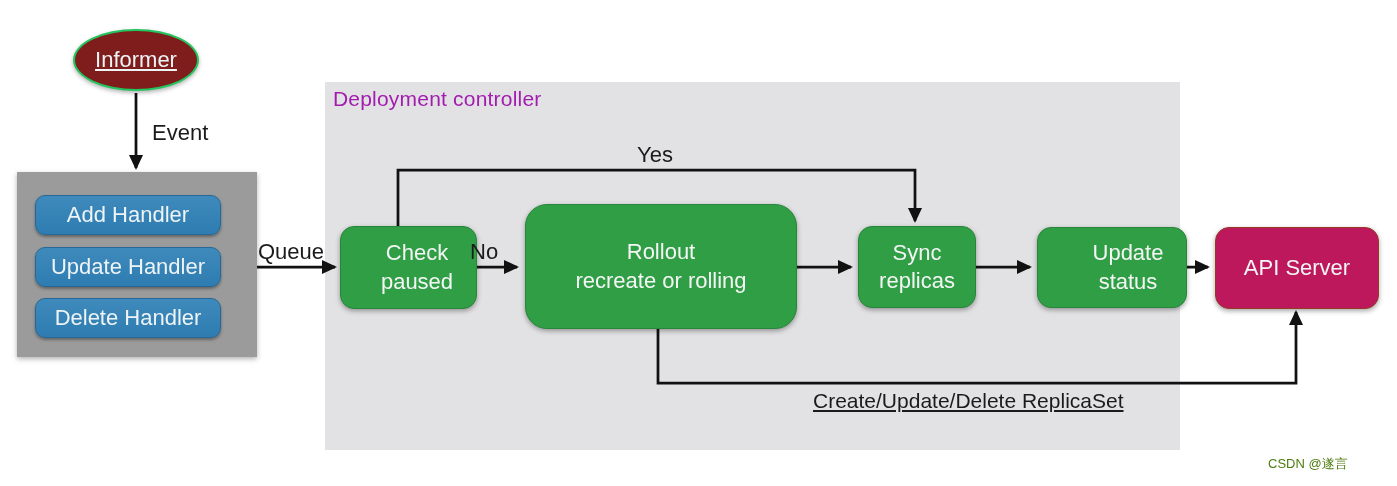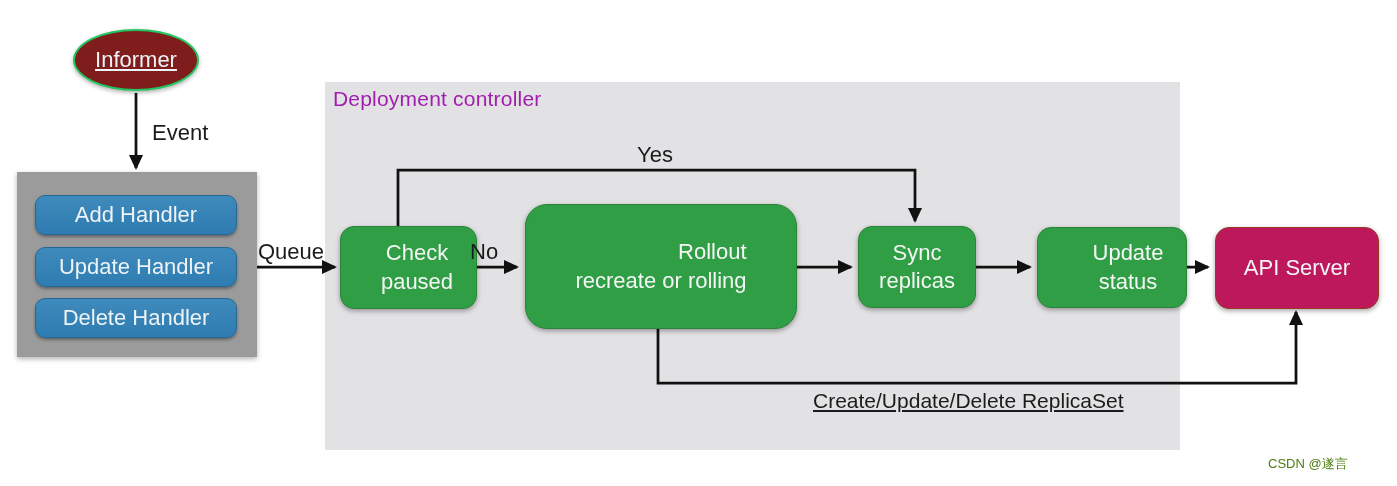--- a/index.html
+++ b/index.html
@@ -73,21 +73,21 @@
   .handlers-box {
     position: absolute;
     left: 17px; top: 172px;
     width: 240px; height: 185px;
     background: #9b9b9b;
     box-shadow: 0 2px 5px rgba(0,0,0,0.3);
   }
   .handler-btn {
     position: absolute;
     left: 18px;
-    width: 202px; height: 40px;
+    width: 186px; height: 40px;
     background: linear-gradient(#3f8abc, #2e7cb1);
     border: 1px solid #256896;
     border-radius: 10px;
     box-sizing: border-box;
     display: flex;
     align-items: center;
     justify-content: center;
     color: #eef3f6;
     font-size: 22px;
     box-shadow: 0 2px 3px rgba(0,0,0,0.35);
@@ -140,21 +140,21 @@
 
   <div class="handlers-box">
     <div class="handler-btn" style="top:23px;">Add Handler</div>
     <div class="handler-btn" style="top:75px;">Update Handler</div>
     <div class="handler-btn" style="top:126px;text-align:center;">Delete Handler</div>
   </div>
 
   <div class="node green" style="left:340px; top:226px; width:118px; height:81px;padding-left:17px;">Check
 paused</div>
 
-  <div class="node green big-radius" style="left:525px; top:204px; width:270px; height:123px;text-align:right;">Rollout
+  <div class="node green big-radius" style="left:525px; top:204px; width:270px; height:123px;">Rollout
 recreate or rolling</div>
 
   <div class="node green" style="left:858px; top:226px; width:116px; height:80px;">Sync
 replicas</div>
 
   <div class="node green" style="left:1037px; top:227px; width:116px; height:79px;padding-left:32px;">Update
 status</div>
 
   <div class="node red" style="left:1215px; top:227px; width:162px; height:80px;">API Server</div>
 

